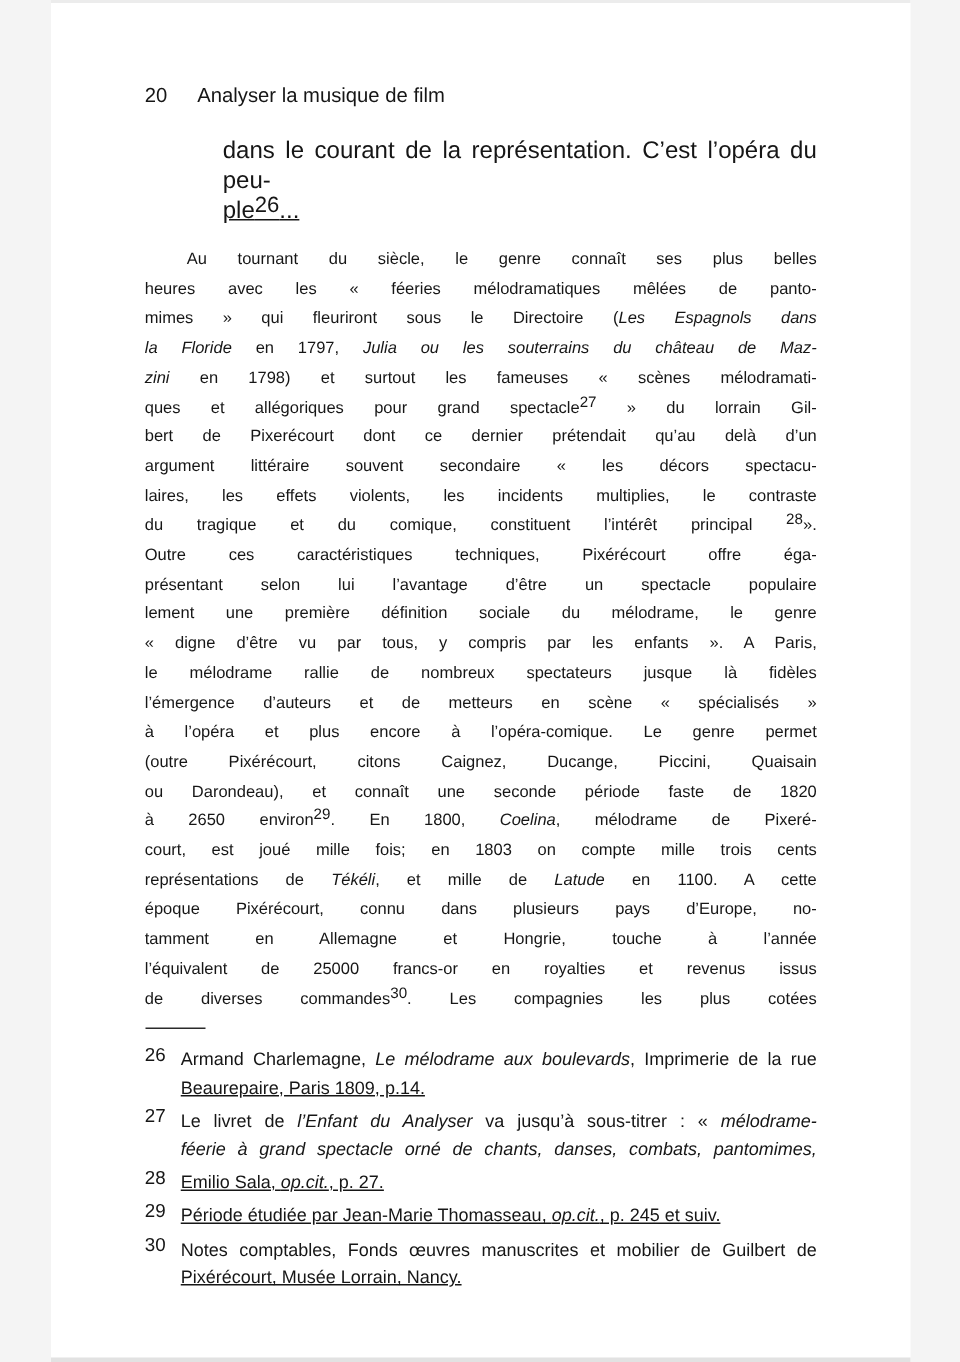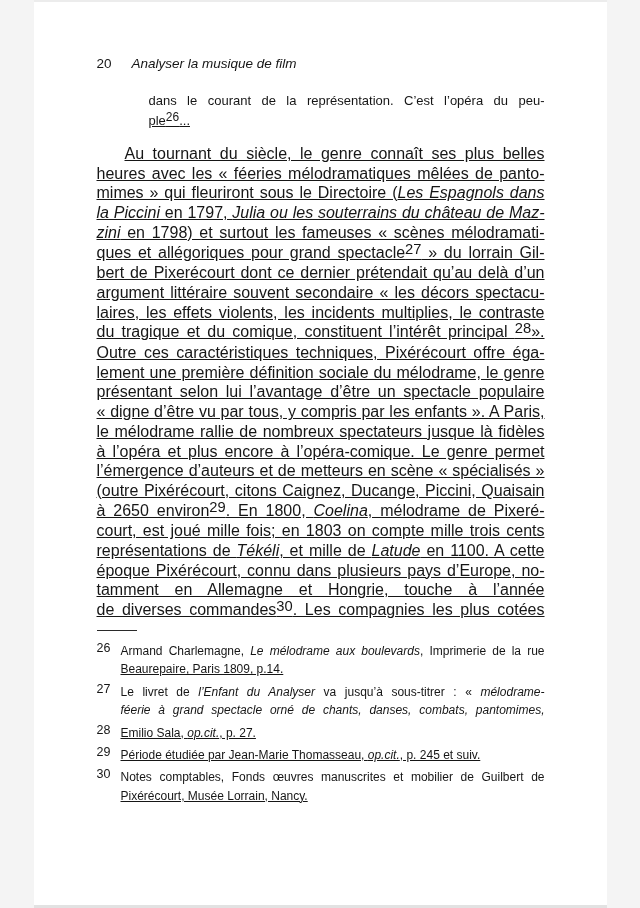--- a/index.html
+++ b/index.html
@@ -10,23 +10,23 @@
     background:#ffffff;
     box-sizing:border-box;
     padding:54px 62px 0 63px;
     font-family:"Liberation Sans","DejaVu Sans",sans-serif;
     color:#161616;
     border-top:2px solid #ececec;
     border-bottom:3px solid #e2e2e2;
     overflow:hidden;
   }
   .header { display:flex; align-items:baseline; gap:20px; font-size:13.5px; }
-  .rtitle { font-style:italic; }
-  .quote  { margin:20px 0 0 52px; font-size:13px; line-height:20px; }
-  .body-par { margin-top:13px; font-size:16px; line-height:19.7px;text-decoration:underline; }
+  .rtitle { }
+  .quote  { margin:20px 0 0 52px; font-size:16px; line-height:20px; }
+  .body-par { margin-top:13px; font-size:11px; line-height:19.7px; }
   .body-par .tline:first-child { text-indent:28px; }
   .tline { text-align:justify; text-align-last:justify; }
   .tline.end { text-align-last:left;text-decoration:underline; }
   .it { font-style:italic; }
   .sup { font-size:0.92em; position:relative; top:-4px; }
   .fn-sep { width:40px; border-top:1px solid #2a2a2a; margin-top:9px; }
   .footnotes { margin-top:11px; font-size:12px; line-height:18.4px; }
   .footnote { display:flex; margin-bottom:4px; }
   .fn-num { flex:none; width:24px; position:relative; top:-3px; font-size:12.5px; }
   .fn-text { flex:1; }
@@ -42,40 +42,42 @@
 
   <div class="quote">
       <div class="tline"><span>dans le courant de la représentation. C’est l’opéra du peu-</span></div>
       <div class="tline end"><span>ple</span><span class="sup">26</span><span>...</span></div>
     </div>
 
   <div class="body-par">
       <div class="tline"><span>Au tournant du siècle, le genre connaît ses plus belles</span></div>
       <div class="tline"><span>heures avec les « féeries mélodramatiques mêlées de panto-</span></div>
       <div class="tline"><span>mimes » qui fleuriront sous le Directoire (</span><span class="it">Les Espagnols dans</span></div>
-      <div class="tline"><span class="it">la Piccini</span><span> en 1797, </span><span class="it">Julia ou les souterrains du château de Maz-</span></div>
+      <div class="tline"><span class="it">la Floride</span><span> en 1797, </span><span class="it">Julia ou les souterrains du château de Maz-</span></div>
       <div class="tline"><span class="it">zini</span><span> en 1798) et surtout les fameuses « scènes mélodramati-</span></div>
       <div class="tline"><span>ques et allégoriques pour grand spectacle</span><span class="sup">27</span><span> » du lorrain Gil-</span></div>
       <div class="tline"><span>bert de Pixerécourt dont ce dernier prétendait qu’au delà d’un</span></div>
       <div class="tline"><span>argument littéraire souvent secondaire « les décors spectacu-</span></div>
       <div class="tline"><span>laires, les effets violents, les incidents multiplies, le contraste</span></div>
       <div class="tline"><span>du tragique et du comique, constituent l’intérêt principal </span><span class="sup">28</span><span>».</span></div>
       <div class="tline"><span>Outre ces caractéristiques techniques, Pixérécourt offre éga-</span></div>
+      <div class="tline"><span>présentant selon lui l’avantage d’être un spectacle populaire</span></div>
       <div class="tline"><span>lement une première définition sociale du mélodrame, le genre</span></div>
-      <div class="tline"><span>présentant selon lui l’avantage d’être un spectacle populaire</span></div>
       <div class="tline"><span>« digne d’être vu par tous, y compris par les enfants ». A Paris,</span></div>
       <div class="tline"><span>le mélodrame rallie de nombreux spectateurs jusque là fidèles</span></div>
+      <div class="tline"><span>l’émergence d’auteurs et de metteurs en scène « spécialisés »</span></div>
       <div class="tline"><span>à l’opéra et plus encore à l’opéra-comique. Le genre permet</span></div>
-      <div class="tline"><span>l’émergence d’auteurs et de metteurs en scène « spécialisés »</span></div>
       <div class="tline"><span>(outre Pixérécourt, citons Caignez, Ducange, Piccini, Quaisain</span></div>
+      <div class="tline"><span>ou Darondeau), et connaît une seconde période faste de 1820</span></div>
       <div class="tline"><span>à 2650 environ</span><span class="sup">29</span><span>. En 1800, </span><span class="it">Coelina</span><span>, mélodrame de Pixeré-</span></div>
       <div class="tline"><span>court, est joué mille fois; en 1803 on compte mille trois cents</span></div>
       <div class="tline"><span>représentations de </span><span class="it">Tékéli</span><span>, et mille de </span><span class="it">Latude</span><span> en 1100. A cette</span></div>
       <div class="tline"><span>époque Pixérécourt, connu dans plusieurs pays d’Europe, no-</span></div>
       <div class="tline"><span>tamment en Allemagne et Hongrie, touche à l’année</span></div>
+      <div class="tline"><span>l’équivalent de 25000 francs-or en royalties et revenus issus</span></div>
       <div class="tline"><span>de diverses commandes</span><span class="sup">30</span><span>. Les compagnies les plus cotées</span></div>
     </div>
 
   <div class="fn-sep"></div>
 
   <div class="footnotes">
       <div class="footnote">
         <span class="fn-num">26</span>
         <div class="fn-text">
           <div class="tline"><span>Armand Charlemagne, </span><span class="it">Le mélodrame aux boulevards</span><span>, Imprimerie de la rue</span></div>

